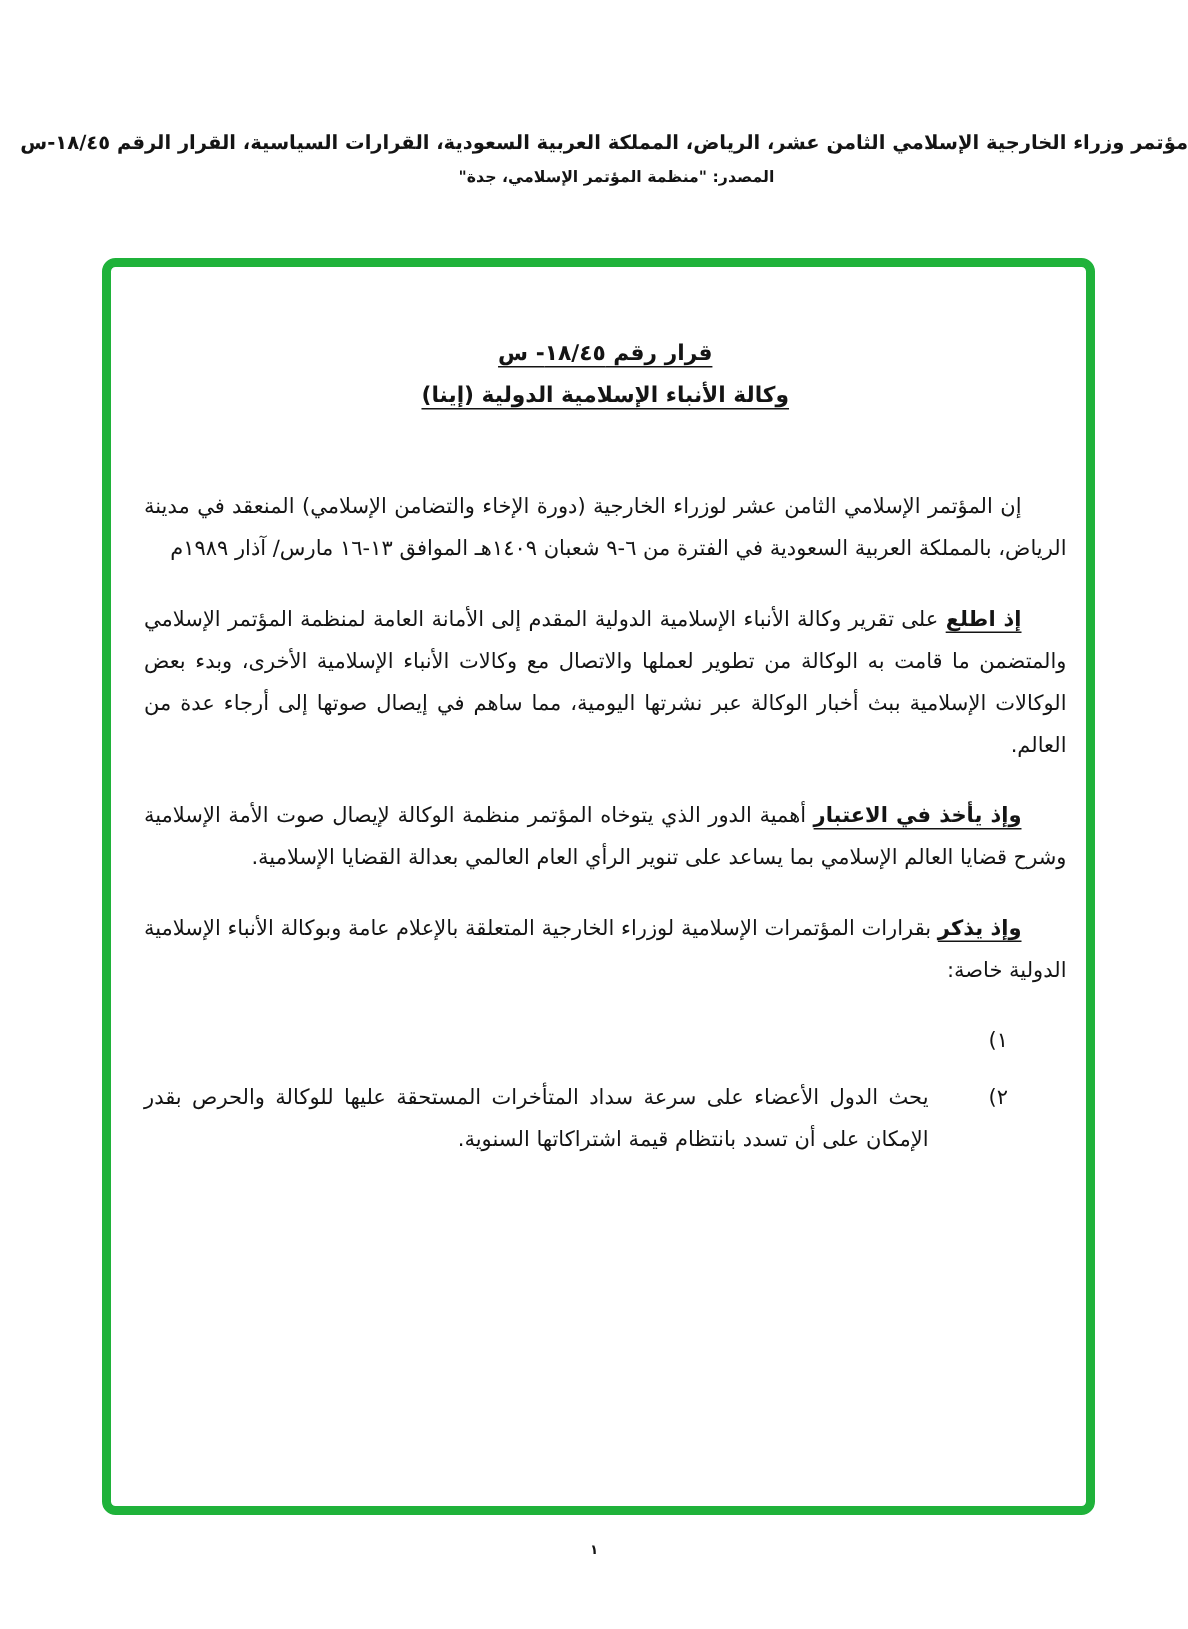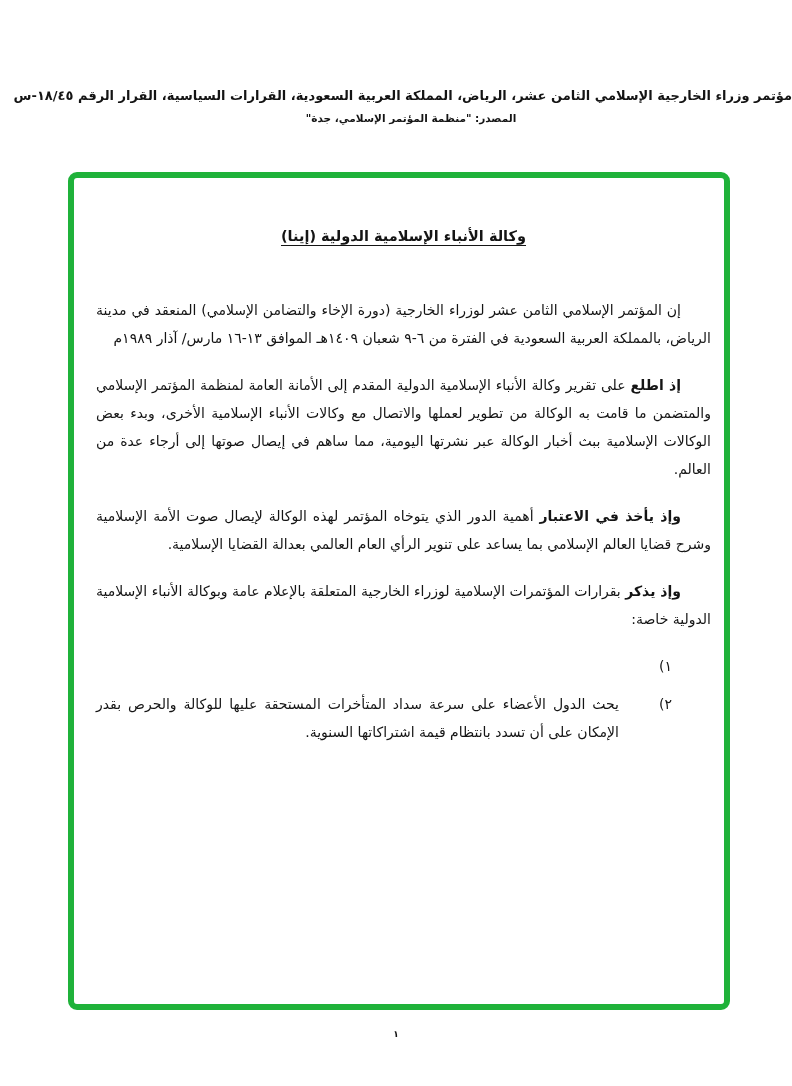--- a/index.html
+++ b/index.html
@@ -54,20 +54,21 @@
 
   .para {
     font-size:14px;
     line-height:28px;
     text-align:justify;
     text-indent:30px;
     margin:16px 0 19px 0;
   }
   .lead {
     font-weight:bold;
+    text-decoration:underline;
     text-underline-offset:4px;
   }
 
   .items { margin-top:1px; }
   .item {
     display:flex;
     direction:rtl;
     margin-bottom:10px;
     font-size:14px;
     line-height:28px;
@@ -96,28 +97,29 @@
 
 <div class="src-header">
   <div class="src-line1">مؤتمر وزراء الخارجية الإسلامي الثامن عشر، الرياض، المملكة العربية السعودية، القرارات السياسية، القرار الرقم ١٨/٤٥-س</div>
   <div class="src-line2">المصدر:  "منظمة المؤتمر الإسلامي، جدة"</div>
 </div>
 
 <div class="doc-frame">
   <div class="doc-content">
 
     <div class="title-block">
+      <div class="t-line">قرار رقم ١٨/٤٥- س</div>
       <div class="t-line">وكالة الأنباء الإسلامية الدولية (إينا)</div>
     </div>
 
     <p class="para"><span class="lead"></span> <span>إن المؤتمر الإسلامي الثامن عشر لوزراء الخارجية (دورة الإخاء والتضامن الإسلامي) المنعقد في مدينة الرياض، بالمملكة العربية السعودية في الفترة من ٦-٩ شعبان ١٤٠٩هـ الموافق ١٣-١٦ مارس/ آذار ١٩٨٩م</span></p>
 
     <p class="para"><span class="lead">إذ اطلع</span> <span>على تقرير وكالة الأنباء الإسلامية الدولية المقدم إلى الأمانة العامة لمنظمة المؤتمر الإسلامي والمتضمن ما قامت به الوكالة من تطوير لعملها والاتصال مع وكالات الأنباء الإسلامية الأخرى، وبدء بعض الوكالات الإسلامية ببث أخبار الوكالة عبر نشرتها اليومية، مما ساهم في إيصال صوتها إلى أرجاء عدة من العالم.</span></p>
 
-    <p class="para"><span class="lead">وإذ يأخذ في الاعتبار</span> <span>أهمية الدور الذي يتوخاه المؤتمر لهذه الوكالة لإيصال صوت الأمة الإسلامية وشرح قضايا العالم الإسلامي بما يساعد على تنوير الرأي العام العالمي بعدالة القضايا الإسلامية.</span></p>
+    <p class="para"><span class="lead">وإذ يأخذ في الاعتبار</span> <span>أهمية الدور الذي يتوخاه المؤتمر منظمة الوكالة لإيصال صوت الأمة الإسلامية وشرح قضايا العالم الإسلامي بما يساعد على تنوير الرأي العام العالمي بعدالة القضايا الإسلامية.</span></p>
 
     <p class="para"><span class="lead">وإذ يذكر</span> <span>بقرارات المؤتمرات الإسلامية لوزراء الخارجية المتعلقة بالإعلام عامة وبوكالة الأنباء الإسلامية الدولية خاصة:</span></p>
 
     <div class="items">
       <div class="item">
         <span class="num">١)</span>
       </div>
       <div class="item">
         <span class="num">٢)</span>
         <span class="txt">يحث الدول الأعضاء على سرعة سداد المتأخرات المستحقة عليها للوكالة والحرص بقدر الإمكان على أن تسدد بانتظام قيمة اشتراكاتها السنوية.</span>

